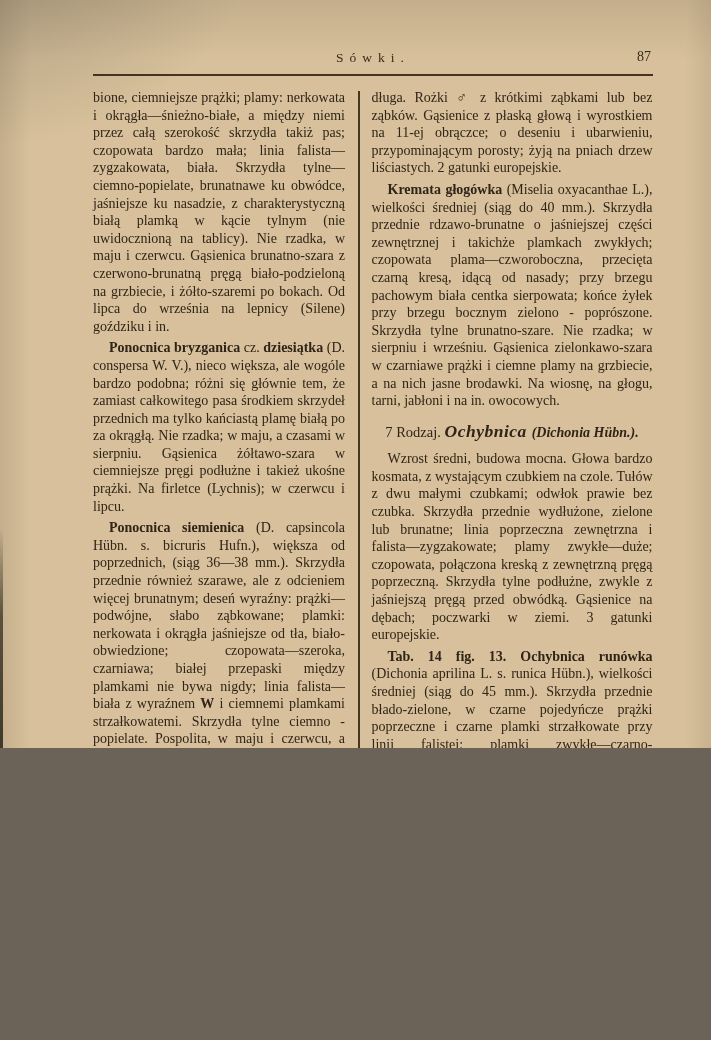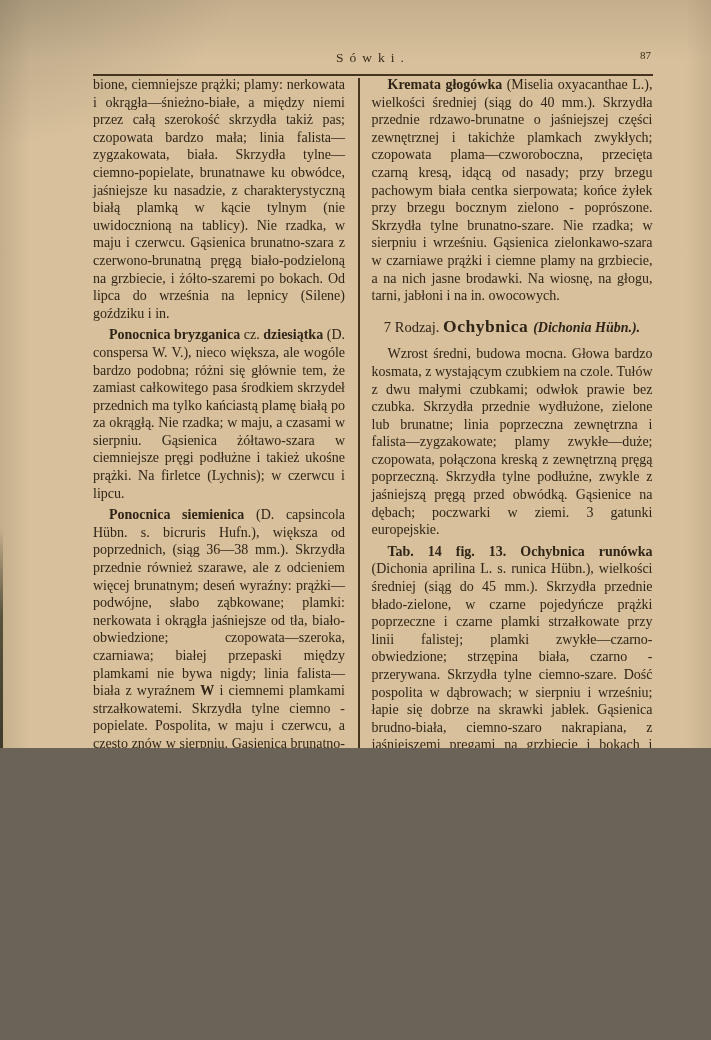--- a/index.html
+++ b/index.html
@@ -19,38 +19,38 @@
   .left-sliver {
     position:absolute; left:0; bottom:0; width:3px; height:220px;
     background:linear-gradient(180deg, rgba(70,66,47,0) 0%, rgba(70,66,47,0.85) 40%, #3e3a2a 100%);
   }
   .content { position:absolute; left:93px; top:50px; width:560px; }
   .running-head { position:relative; height:20px; }
   .head-title {
     position:absolute; left:0; right:0; text-align:center;
     font-size:13.5px; letter-spacing:6px; color:#382b1a;
   }
-  .page-number { position:absolute; right:2px; top:-1px; font-size:11px; color:#382b1a;margin-left:43px; }
+  .page-number { position:absolute; right:2px; top:-1px; font-size:14px; color:#382b1a;margin-left:43px; }
   .head-rule { border:none; border-top:2px solid #44341f; margin:4px 0 0 0; }
-  .columns { display:flex; align-items:flex-start; }
+  .columns { display:flex; margin-top:13px; align-items:flex-start; }
   .col { font-size:14px; line-height:17.6px; }
   .col-left  { width:252px; }
   .col-right { width:281px; }
   .divider { width:1.5px; height:800px; background:#46361f; margin:2px 12px 0 13px; flex:none; }
   .para { margin:0; text-align:justify; text-indent:16px; }
   .para.noindent { text-indent:0; }
   .para + .para { margin-top:4px; }
   .seg-b  { font-weight:bold;font-family:Liberation Serif, serif; }
   .seg-bi { font-weight:bold; font-style:italic; }
   .genus-heading {
     text-align:center; text-indent:0;
     margin:13px 0 9px 0 !important;
     font-size:14.5px; white-space:nowrap;
   }
-  .seg-lg { font-size:17.5px; font-weight:bold; letter-spacing:0.5px; }
+  .seg-lg { font-size:17.5px; font-weight:bold; letter-spacing:0.5px;font-style:italic; }
   .genus-heading .seg-bi { font-size:14px;text-align:center; }
 </style>
 </head>
 <body>
 
 <div class="page">
   <div class="left-sliver"></div>
   <div class="content">
     <div class="running-head">
       <span class="head-title">Sówki.</span>
@@ -59,20 +59,21 @@
     <hr class="head-rule">
     <div class="columns">
       <div class="col col-left" id="col-left">
           <p class="para noindent"><span>bione, ciemniejsze prążki; plamy: nerkowata i okrągła—śnieżno-białe, a między niemi przez całą szerokość skrzydła takiż pas; czopowata bardzo mała; linia falista—zygzakowata, biała. Skrzydła tylne—ciemno-popielate, brunatnawe ku obwódce, jaśniejsze ku nasadzie, z charakterystyczną białą plamką w kącie tylnym (nie uwidocznioną na tablicy). Nie rzadka, w maju i czerwcu. Gąsienica brunatno-szara z czerwono-brunatną pręgą biało-podzieloną na grzbiecie, i żółto-szaremi po bokach. Od lipca do września na lepnicy (Silene) goździku i in.</span></p>
           <p class="para"><span class="seg-b">Ponocnica bryzganica</span><span> cz. </span><span class="seg-b">dziesiątka</span><span> (D. conspersa W. V.), nieco większa, ale wogóle bardzo podobna; różni się głównie tem, że zamiast całkowitego pasa środkiem skrzydeł przednich ma tylko kańciastą plamę białą po za okrągłą. Nie rzadka; w maju, a czasami w sierpniu. Gąsienica żółtawo-szara w ciemniejsze pręgi podłużne i takież ukośne prążki. Na firletce (Lychnis); w czerwcu i lipcu.</span></p>
           <p class="para"><span class="seg-b">Ponocnica siemienica</span><span> (D. capsincola Hübn. s. bicruris Hufn.), większa od poprzednich, (siąg 36—38 mm.). Skrzydła przednie również szarawe, ale z odcieniem więcej brunatnym; deseń wyraźny: prążki—podwójne, słabo ząbkowane; plamki: nerkowata i okrągła jaśniejsze od tła, biało-obwiedzione; czopowata—szeroka, czarniawa; białej przepaski między plamkami nie bywa nigdy; linia falista—biała z wyraźnem </span><span class="seg-b">W</span><span> i ciemnemi plamkami strzałkowatemi. Skrzydła tylne ciemno - popielate. Pospolita, w maju i czerwcu, a często znów w sierpniu. Gąsienica brunatno-szara z przerywaną białawą pręgą na grzbiecie i brunatnemi po bokach. Na goździeńku (Melandrium), w sierpniu i wrześniu.</span></p>
           <p class="para genus-heading"><span>5 Rodzaj. </span><span class="seg-lg">Kremata </span><span class="seg-bi">(Miselia Steph.).</span></p>
         </div>
       <div class="divider"></div>
       <div class="col col-right" id="col-right">
+          <p class="para noindent"><span>długa. Rożki ♂ z krótkimi ząbkami lub bez ząbków. Gąsienice z płaską głową i wyrostkiem na 11-ej obrączce; o deseniu i ubarwieniu, przypominającym porosty; żyją na pniach drzew liściastych. 2 gatunki europejskie.</span></p>
           <p class="para"><span class="seg-b">Kremata głogówka</span><span> (Miselia oxyacanthae L.), wielkości średniej (siąg do 40 mm.). Skrzydła przednie rdzawo-brunatne o jaśniejszej części zewnętrznej i takichże plamkach zwykłych; czopowata plama—czworoboczna, przecięta czarną kresą, idącą od nasady; przy brzegu pachowym biała centka sierpowata; końce żyłek przy brzegu bocznym zielono - poprószone. Skrzydła tylne brunatno-szare. Nie rzadka; w sierpniu i wrześniu. Gąsienica zielonkawo-szara w czarniawe prążki i ciemne plamy na grzbiecie, a na nich jasne brodawki. Na wiosnę, na głogu, tarni, jabłoni i na in. owocowych.</span></p>
           <p class="para genus-heading"><span>7 Rodzaj. </span><span class="seg-lg">Ochybnica </span><span class="seg-bi">(Dichonia Hübn.).</span></p>
           <p class="para"><span>Wzrost średni, budowa mocna. Głowa bardzo kosmata, z wystającym czubkiem na czole. Tułów z dwu małymi czubkami; odwłok prawie bez czubka. Skrzydła przednie wydłużone, zielone lub brunatne; linia poprzeczna zewnętrzna i falista—zygzakowate; plamy zwykłe—duże; czopowata, połączona kreską z zewnętrzną pręgą poprzeczną. Skrzydła tylne podłużne, zwykle z jaśniejszą pręgą przed obwódką. Gąsienice na dębach; poczwarki w ziemi. 3 gatunki europejskie.</span></p>
           <p class="para"><span class="seg-b">Tab. 14 fig. 13. Ochybnica runówka</span><span> (Dichonia aprilina L. s. runica Hübn.), wielkości średniej (siąg do 45 mm.). Skrzydła przednie błado-zielone, w czarne pojedyńcze prążki poprzeczne i czarne plamki strzałkowate przy linii falistej; plamki zwykłe—czarno-obwiedzione; strzępina biała, czarno - przerywana. Skrzydła tylne ciemno-szare. Dość pospolita w dąbrowach; w sierpniu i wrześniu; łapie się dobrze na skrawki jabłek. Gąsienica brudno-biała, ciemno-szaro nakrapiana, z jaśniejszemi pręgami na grzbiecie i bokach i czworokątnemi plamami barwy czarno - brunatnej. W ma-</span></p>
         </div>
     </div>
   </div>
 </div>
 
 </body></html>

